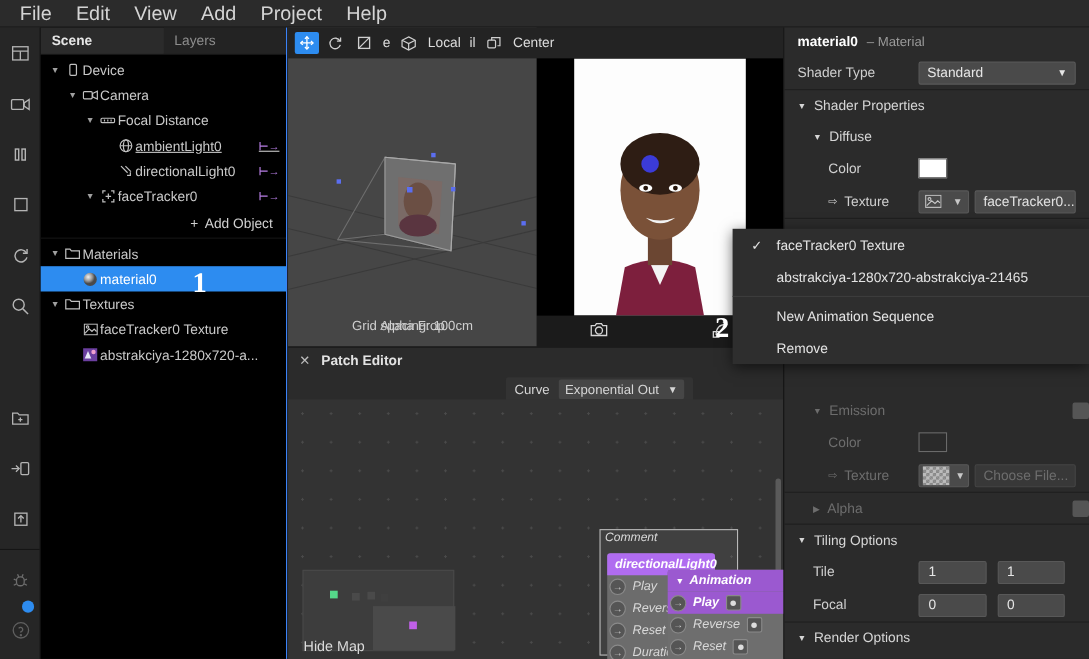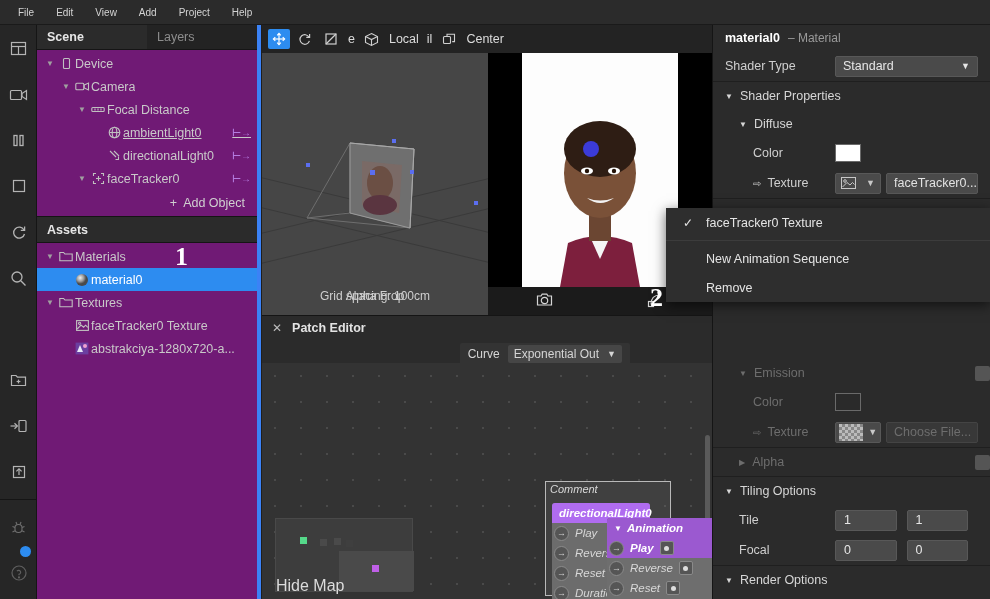--- a/index.html
+++ b/index.html
@@ -14,21 +14,21 @@
   #app { position: relative; width: 990px; height: 599px; }
 
   
   .menubar {
     position: absolute; left: 0; top: 0; width: 990px; height: 25px;
     background: #2b2b2b; display: flex; align-items: center;
     padding-left: 8px; gap: 2px;
     border-bottom: 1px solid #1a1a1a;
   }
   .menubar .mi {
-    padding: 3px 10px; color: #d4d4d4; font-size: 10px; cursor: default;
+    padding: 3px 10px; color: #d4d4d4; font-size: 18px; cursor: default;
     border-radius: 2px;
   }
 
   
   .rail {
     position: absolute; left: 0; top: 25px; width: 37px; height: 574px;
     background: #262626; border-right: 1px solid #151515;
   }
   .rail .ri {
     width: 37px; height: 46px; display: flex; align-items: center; justify-content: center;
@@ -37,21 +37,21 @@
   .rail .ri svg { display: block; }
   .rail .sep { height: 1px; background: #151515; margin: 4px 0; }
   .rail .badge {
     position: absolute; right: 6px; top: -4px; width: 11px; height: 11px;
     background: #2d8cf0; border-radius: 50%;
   }
 
   
   .leftpanel {
     position: absolute; left: 37px; top: 25px; width: 224px; height: 574px;
-    background: #701a75; border-right: 4px solid #3b82f6;
+    background: #000000; border-right: 1px solid #3b82f6;
   }
   .tabrow { display: flex; height: 25px; background: #2b2b2b; }
   .tab {
     flex: 1; display: flex; align-items: center; padding-left: 10px;
     font-size: 12.5px; font-weight: bold; color: #e6e6e6;
     border-bottom: 1px solid #151515;
   }
   .tab.inactive { background: #232323; color: #8d8d8d; font-weight: normal; }
 
   .tree { padding-top: 2px; }
@@ -164,21 +164,21 @@
     overflow: hidden;
     font-style: italic;
   }
   .minimap {
     position: absolute; left: 13px; top: 155px; width: 138px; height: 74px;
     background: #3d3d3d; border: 1px solid #494949;
   }
   .mm-view { position: absolute; left: 63px; top: 32px; width: 75px; height: 40px; background: #4a4a4a; }
   .mm-dot { position: absolute; width: 7px; height: 7px; }
   .hidemap {
-    position: absolute; left: 14px; bottom: 4px; font-size: 16px; color: #dcdcdc;
+    position: absolute; left: 14px; bottom: 4px; font-size: 13px; color: #dcdcdc;
   }
   .addpatch {
     position: absolute; right: 14px; bottom: 3px; font-size: 12.5px; color: #dcdcdc;
     display: flex; align-items: center; gap: 5px;
   }
 
   .comment {
     position: absolute; left: 283px; top: 118px; width: 126px; height: 115px;
     border: 1px solid #b9b9b9; background: rgba(120,120,120,0.20);
   }
@@ -449,21 +449,20 @@
             </svg>
           </span>
           <span class="nlabel">faceTracker0</span>
           <span class="arrowright" style="font-size: 10px;">⊢→</span>
         </div>
       </div>
     <div class="addobj">
       <span>+</span>
       <span>Add Object</span>
     </div>
-    <div class="assets-hdr">Assets</div>
     <div class="tree" id="assettree">
         <div class="node" style="padding-left: 6px;">
           <span class="arrow">▼</span>
           <span class="nicon">
             <svg width="14" height="11" viewBox="0 0 14 11" fill="none" stroke="#c0c0c0" stroke-width="1.1">
               <path d="M0.8 9.8 V1.5 H4.6 L5.9 3 H13.2 V9.8 Z"></path>
             </svg>
           </span>
           <span class="nlabel">Materials</span>
         </div>
@@ -845,20 +844,23 @@
       <span style="font-size:8px">▼</span>
       <span>Render Options</span>
     </div>
   </div>
 
   <div class="popup" id="popup">
       <div class="pitem">
         <span class="tick">✓</span>
         <span>faceTracker0 Texture</span>
       </div>
+      <div class="pitem">
+        <span>abstrakciya-1280x720-abstrakciya-21465</span>
+      </div>
       <div class="pdiv"></div>
       <div class="pitem">
         <span>New Animation Sequence</span>
       </div>
       <div class="pitem">
         <span>Remove</span>
       </div>
     </div>
 
   <div id="markers">

